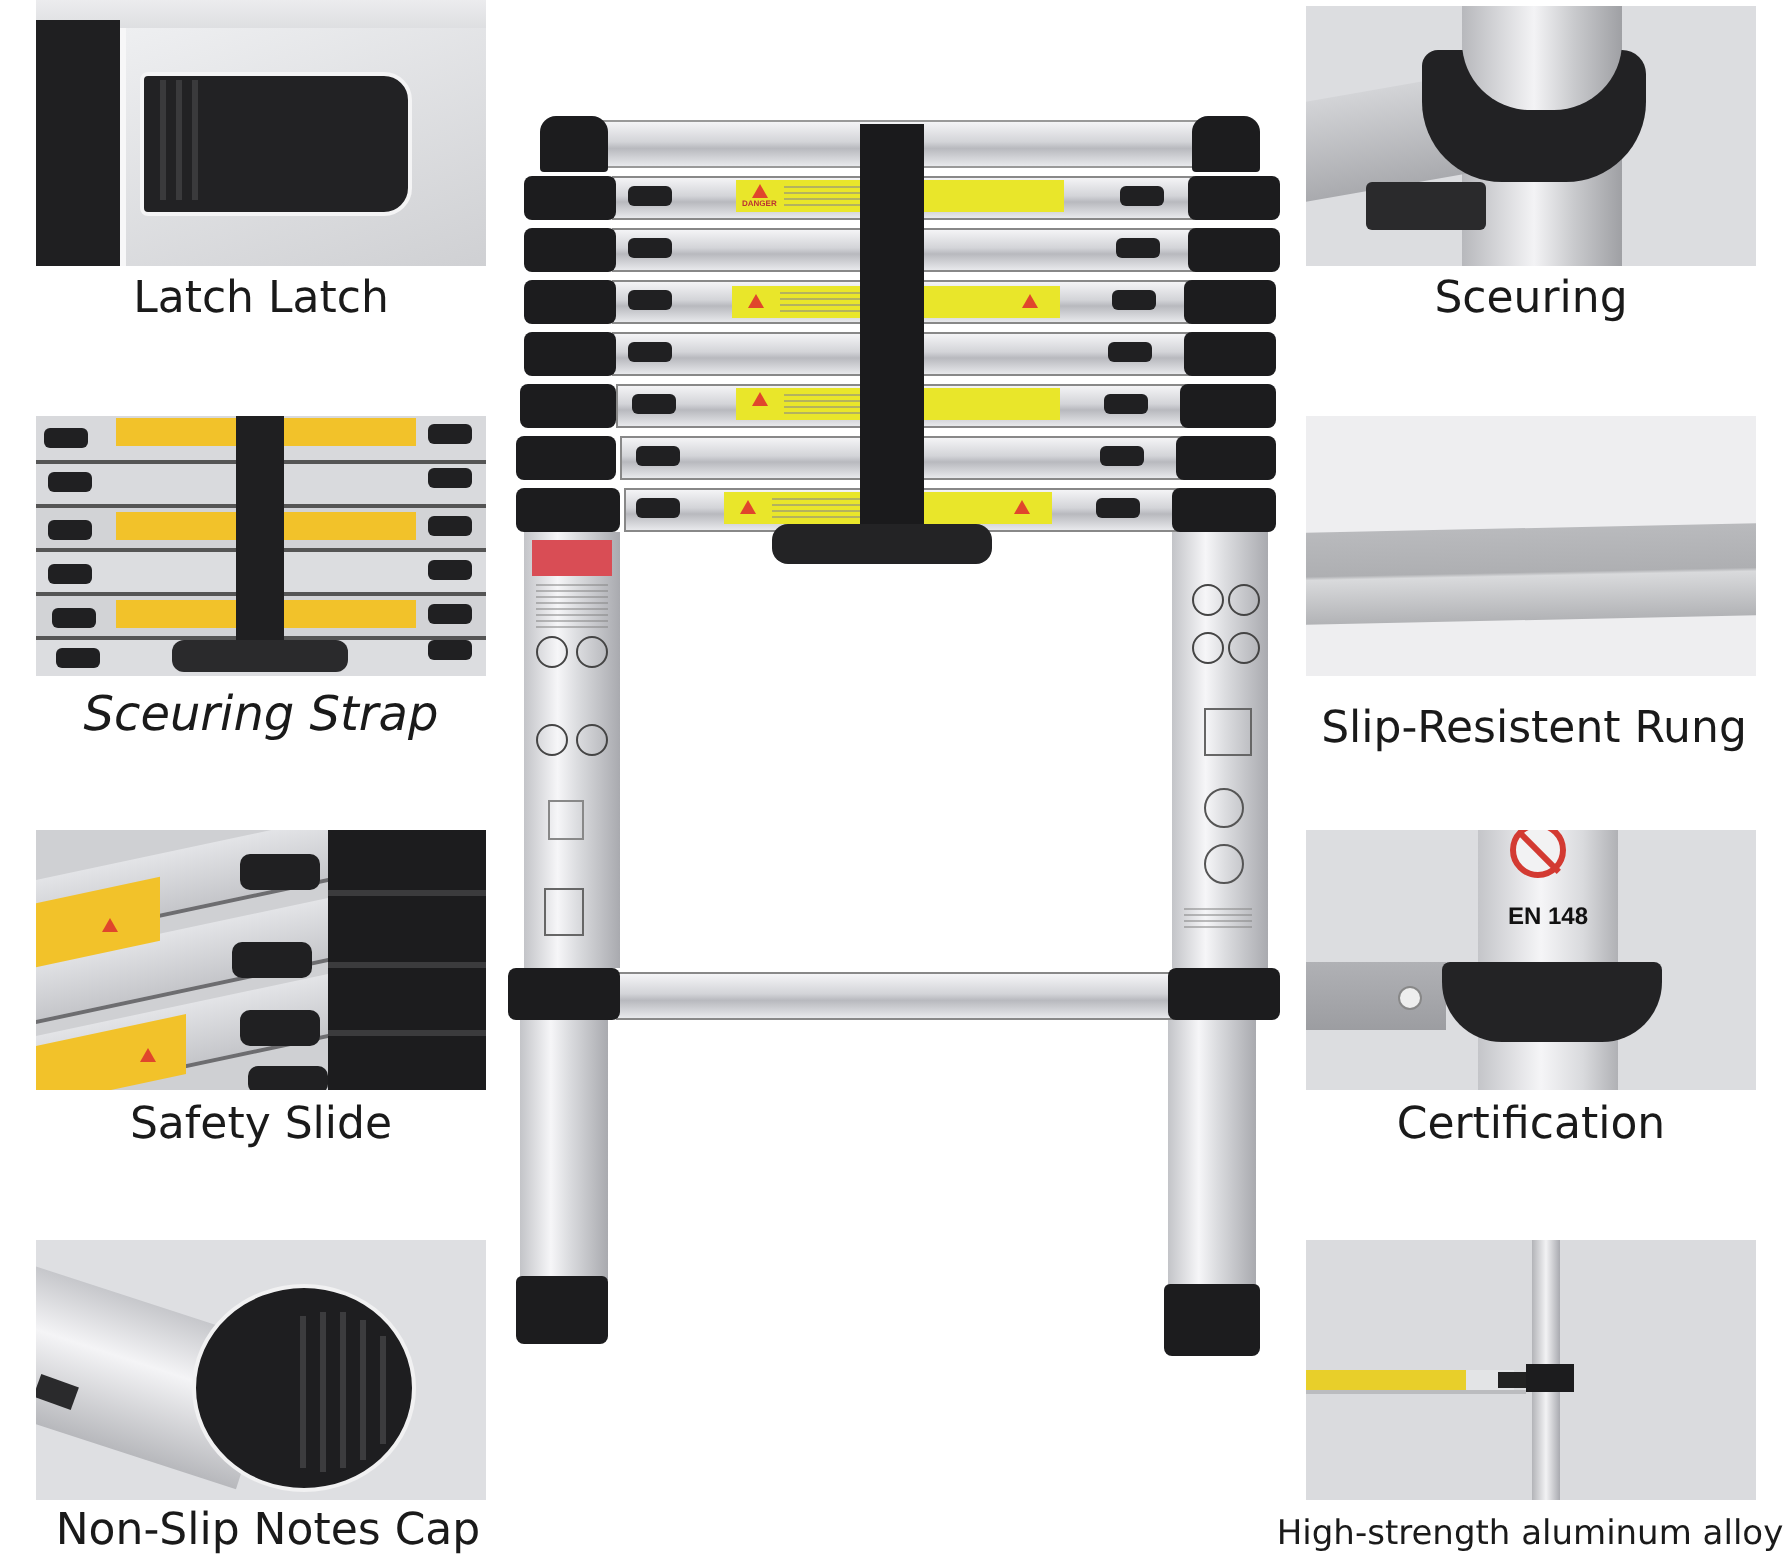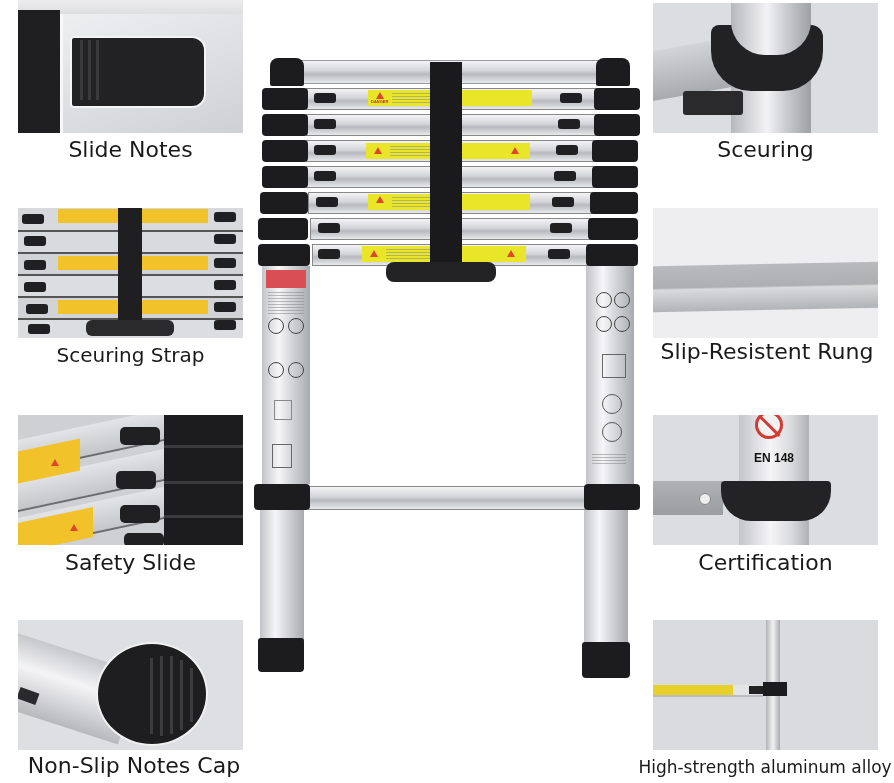--- a/index.html
+++ b/index.html
@@ -23,21 +23,21 @@
 <div class="panel" style="left:18px;top:0;width:225px;height:133px;background:#d9dadd;">
   <div style="position:absolute;left:0;top:0;width:225px;height:22px;background:linear-gradient(180deg,#ececee,#d6d7da);"></div>
   <div style="position:absolute;left:0;top:10px;width:42px;height:123px;background:#1f1f21;"></div>
   <div style="position:absolute;left:42px;top:14px;width:183px;height:119px;background:linear-gradient(160deg,#eeeff1,#cfd0d3);border-left:3px solid #f7f7f8;"></div>
   <div style="position:absolute;left:52px;top:36px;width:132px;height:68px;background:#222224;border-radius:4px 14px 14px 4px;border:2px solid #f4f4f5;">
     <div style="position:absolute;left:8px;top:2px;width:3px;height:60px;background:#3a3a3c;"></div>
     <div style="position:absolute;left:16px;top:2px;width:3px;height:60px;background:#3a3a3c;"></div>
     <div style="position:absolute;left:24px;top:2px;width:3px;height:60px;background:#3a3a3c;"></div>
   </div>
 </div>
-<div class="caption" style="left:18px;top:137px;width:225px;font-size:22px;">Slide Notes</div>
+<div class="caption" style="left:18px;top:137px;width:225px;font-size:22px;">Latch Latch</div>
 
 <div class="panel" style="left:18px;top:208px;width:225px;height:130px;background:#e8e8ea;">
   <div style="position:absolute;left:0;top:0;width:225px;height:22px;background:#d8d9dc;border-bottom:2px solid #555;"></div>
   <div class="amber" style="position:absolute;left:40px;top:1px;width:150px;height:14px;"></div>
   <div style="position:absolute;left:0;top:24px;width:225px;height:20px;background:#d9dadd;border-bottom:2px solid #555;"></div>
   <div style="position:absolute;left:0;top:46px;width:225px;height:20px;background:#d2d3d6;border-bottom:2px solid #555;"></div>
   <div class="amber" style="position:absolute;left:40px;top:48px;width:150px;height:14px;"></div>
   <div style="position:absolute;left:0;top:68px;width:225px;height:20px;background:#dcdde0;border-bottom:2px solid #555;"></div>
   <div style="position:absolute;left:0;top:90px;width:225px;height:20px;background:#d2d3d6;border-bottom:2px solid #555;"></div>
   <div class="amber" style="position:absolute;left:40px;top:92px;width:150px;height:14px;"></div>
@@ -50,21 +50,21 @@
   <div class="hole" style="left:10px;top:116px;width:22px;height:10px;"></div>
   <div class="hole" style="left:196px;top:4px;width:22px;height:10px;"></div>
   <div class="hole" style="left:196px;top:26px;width:22px;height:10px;"></div>
   <div class="hole" style="left:196px;top:50px;width:22px;height:10px;"></div>
   <div class="hole" style="left:196px;top:72px;width:22px;height:10px;"></div>
   <div class="hole" style="left:196px;top:94px;width:22px;height:10px;"></div>
   <div class="hole" style="left:196px;top:112px;width:22px;height:10px;"></div>
   <div style="position:absolute;left:100px;top:0;width:24px;height:118px;background:#1f1f21;"></div>
   <div style="position:absolute;left:68px;top:112px;width:88px;height:16px;background:#2a2a2c;border-radius:6px;"></div>
 </div>
-<div class="caption" style="left:18px;top:343px;width:225px;font-size:20px;">Sceuring Strap</div>
+<div class="caption" style="left:18px;top:343px;width:225px;font-size:24px;font-style:italic;">Sceuring Strap</div>
 
 <div class="panel" style="left:18px;top:415px;width:225px;height:130px;background:#cfd0d3;">
   <div style="position:absolute;left:-20px;top:8px;width:200px;height:30px;background:linear-gradient(180deg,#e3e4e7,#c5c6ca);transform:skewY(-12deg);border-bottom:2px solid #6d6d70;"></div>
   <div style="position:absolute;left:-20px;top:48px;width:200px;height:30px;background:linear-gradient(180deg,#e3e4e7,#c5c6ca);transform:skewY(-12deg);border-bottom:2px solid #6d6d70;"></div>
   <div style="position:absolute;left:-20px;top:86px;width:200px;height:30px;background:linear-gradient(180deg,#e3e4e7,#c5c6ca);transform:skewY(-12deg);border-bottom:2px solid #6d6d70;"></div>
   <div class="amber" style="position:absolute;left:0;top:30px;width:62px;height:32px;transform:skewY(-12deg);"></div>
   <div class="amber" style="position:absolute;left:0;top:100px;width:75px;height:30px;transform:skewY(-12deg);"></div>
   <div class="warn-tri" style="left:33px;top:44px;"></div>
   <div class="warn-tri" style="left:52px;top:109px;"></div>
   <div class="hole" style="left:102px;top:12px;width:40px;height:18px;border-radius:5px;"></div>
@@ -96,21 +96,21 @@
   <div style="position:absolute;left:0;top:40px;width:90px;height:50px;background:linear-gradient(180deg,#d3d4d7,#a9aaae);transform:skewY(-10deg);"></div>
   <div style="position:absolute;left:58px;top:22px;width:112px;height:66px;background:#222224;border-radius:8px 12px 40px 40px;"></div>
   <div style="position:absolute;left:78px;top:18px;width:80px;height:34px;background:linear-gradient(90deg,#b7b8bc,#f3f3f5 45%,#c9cacd 70%,#9fa0a4);border-radius:0 0 40px 40px;"></div>
   <div style="position:absolute;left:30px;top:88px;width:60px;height:24px;background:#2a2a2c;border-radius:3px;"></div>
 </div>
 <div class="caption" style="left:653px;top:137px;width:225px;font-size:22px;">Sceuring</div>
 
 <div class="panel" style="left:653px;top:208px;width:225px;height:130px;background:#eeeef0;">
   <div style="position:absolute;left:0;top:56px;width:225px;height:46px;background:linear-gradient(180deg,#b9babd 0%,#aeafb2 48%,#d9dadc 52%,#b2b3b6 100%);transform:skewY(-1.2deg);"></div>
 </div>
-<div class="caption" style="left:640px;top:339px;width:254px;font-size:22px;">Slip-Resistent Rung</div>
+<div class="caption" style="left:640px;top:352px;width:254px;font-size:22px;">Slip-Resistent Rung</div>
 
 <div class="panel" style="left:653px;top:415px;width:225px;height:130px;background:#dcdde0;">
   <div style="position:absolute;left:86px;top:0;width:70px;height:130px;background:linear-gradient(90deg,#c4c5c9,#f5f5f7 45%,#d9dadd 75%,#b0b1b5);"></div>
   <div style="position:absolute;left:102px;top:-4px;width:28px;height:28px;border-radius:50%;border:3px solid #d33a32;box-sizing:border-box;background:#f2f2f3;">
     <div style="position:absolute;left:10px;top:-2px;width:3px;height:28px;background:#d33a32;transform:rotate(-45deg);"></div>
   </div>
   <div style="position:absolute;left:86px;top:36px;width:70px;text-align:center;font-weight:bold;font-size:12px;color:#111;font-family:'Liberation Sans',sans-serif;">EN 148</div>
   <div style="position:absolute;left:0;top:66px;width:70px;height:34px;background:linear-gradient(180deg,#b0b1b5,#9c9da1);"></div>
   <div style="position:absolute;left:46px;top:78px;width:10px;height:10px;border-radius:50%;background:#eee;border:1px solid #888;"></div>
   <div style="position:absolute;left:68px;top:66px;width:110px;height:40px;background:#232325;border-radius:4px 4px 30px 30px;"></div>

